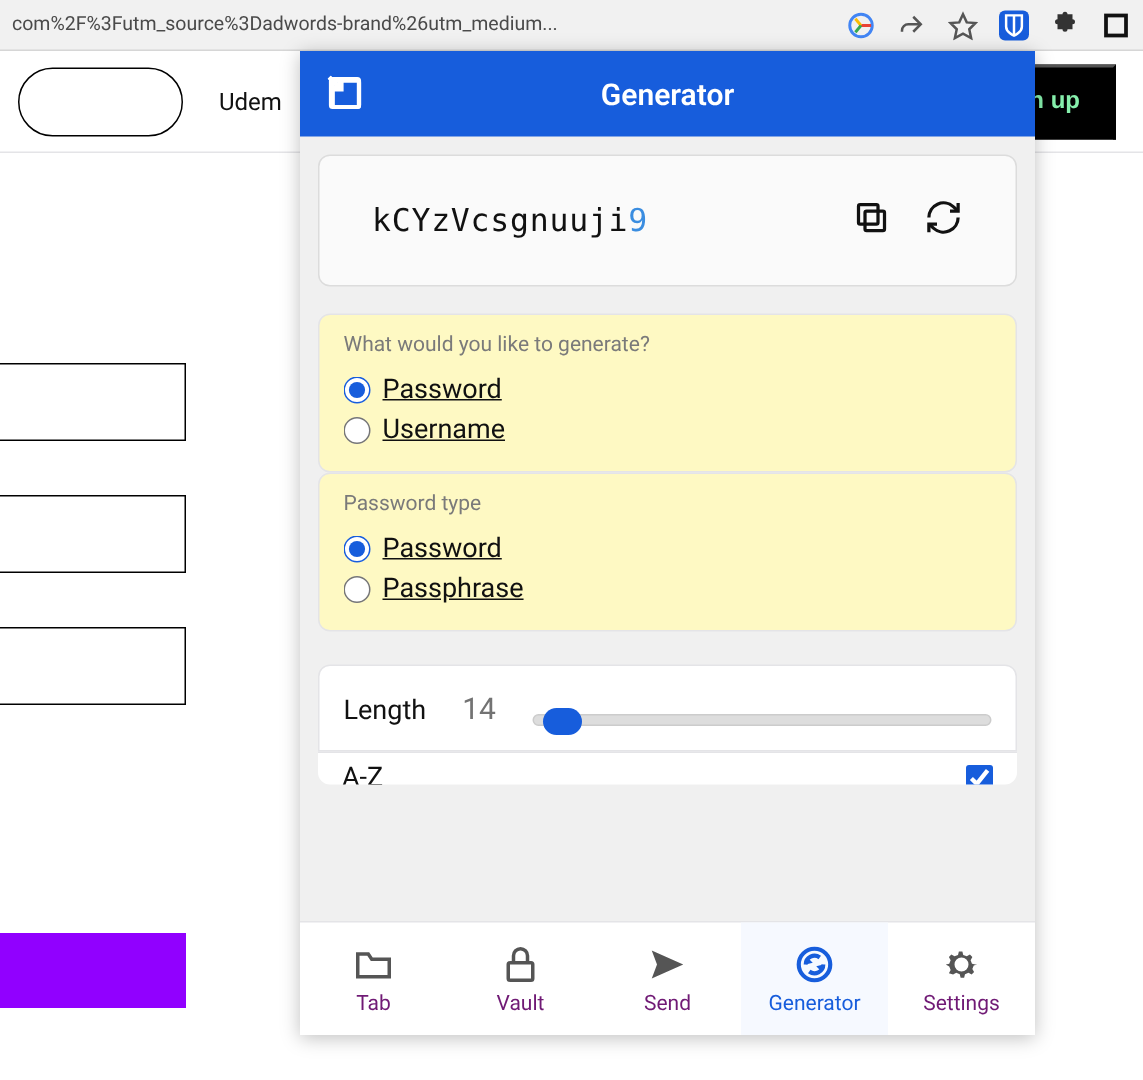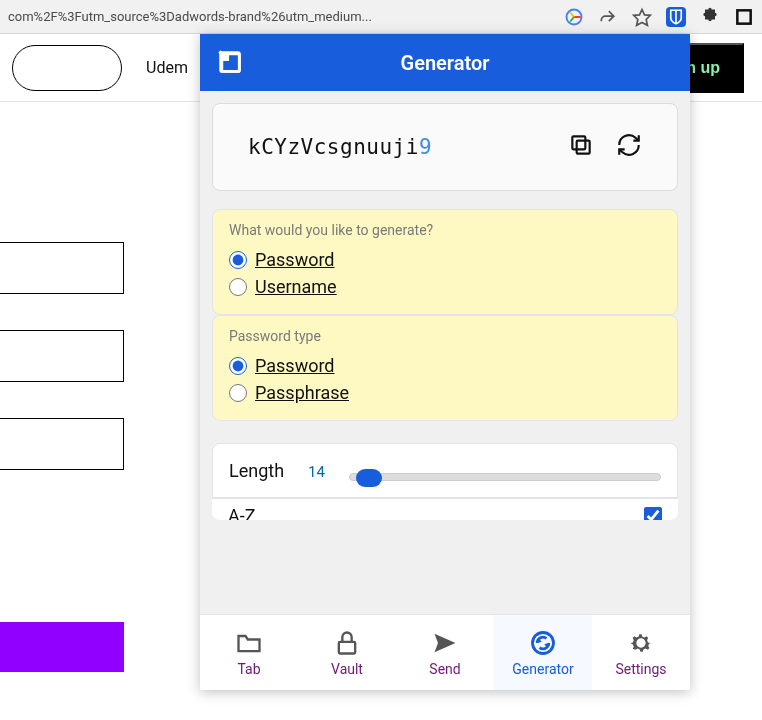--- a/index.html
+++ b/index.html
@@ -41,21 +41,21 @@
 
   .card { background: #fef9c3; border: 1px solid #e4e4e7; border-radius: 8px; padding: 12px 16px 14px; margin-top: 18px; }
   .card-q { font-size: 14px; color: #7a7a7a; margin-bottom: 8px; }
   .radio-row { display: flex; align-items: center; gap: 8px; font-size: 18px; color: #111; padding: 3px 0; text-decoration: underline; }
   .radio-row input[type="radio"] { width: 18px; height: 18px; accent-color: #175ddc; }
 
   .section-label { font-size: 16px; color: #888; margin: 30px 4px 10px; letter-spacing: 0.5px; }
 
   .length-card { background: #fff; border: 1px solid #e4e4e7; border-radius: 8px 8px 0 0; padding: 16px 16px; margin-top: 22px; display: flex; align-items: flex-end; gap: 24px; }
   .length-label { font-size: 18px; color: #111; }
-  .length-val { font-size: 15px; color: #0369a1; }
+  .length-val { font-size: 20px; color: #737373; }
   .slider { flex: 1; height: 8px; background: #ddd; border-radius: 6px; position: relative; border: 1px solid #ccc; }
   .slider-thumb { position: absolute; left: 6px; top: -5px; width: 26px; height: 18px; background: #175ddc; border-radius: 10px; }
 
   .toggle-card { background: #fff; border-top: 1px solid #e4e4e7; padding: 12px 16px 0; display: flex; align-items: center; justify-content: space-between; border-radius: 0 0 8px 8px; overflow: hidden; height: 22px; }
   .toggle-label { font-size: 18px; color: #111; }
   .checkbox { width: 18px; height: 18px; accent-color: #175ddc; }
 
   
   .tabbar { height: 76px; background: #fff; border-top: 1px solid #e4e4e7; display: flex; }
   .tab { flex: 1; display: flex; flex-direction: column; align-items: center; justify-content: center; gap: 4px; font-size: 14px; color: #701a75; cursor: pointer; }

